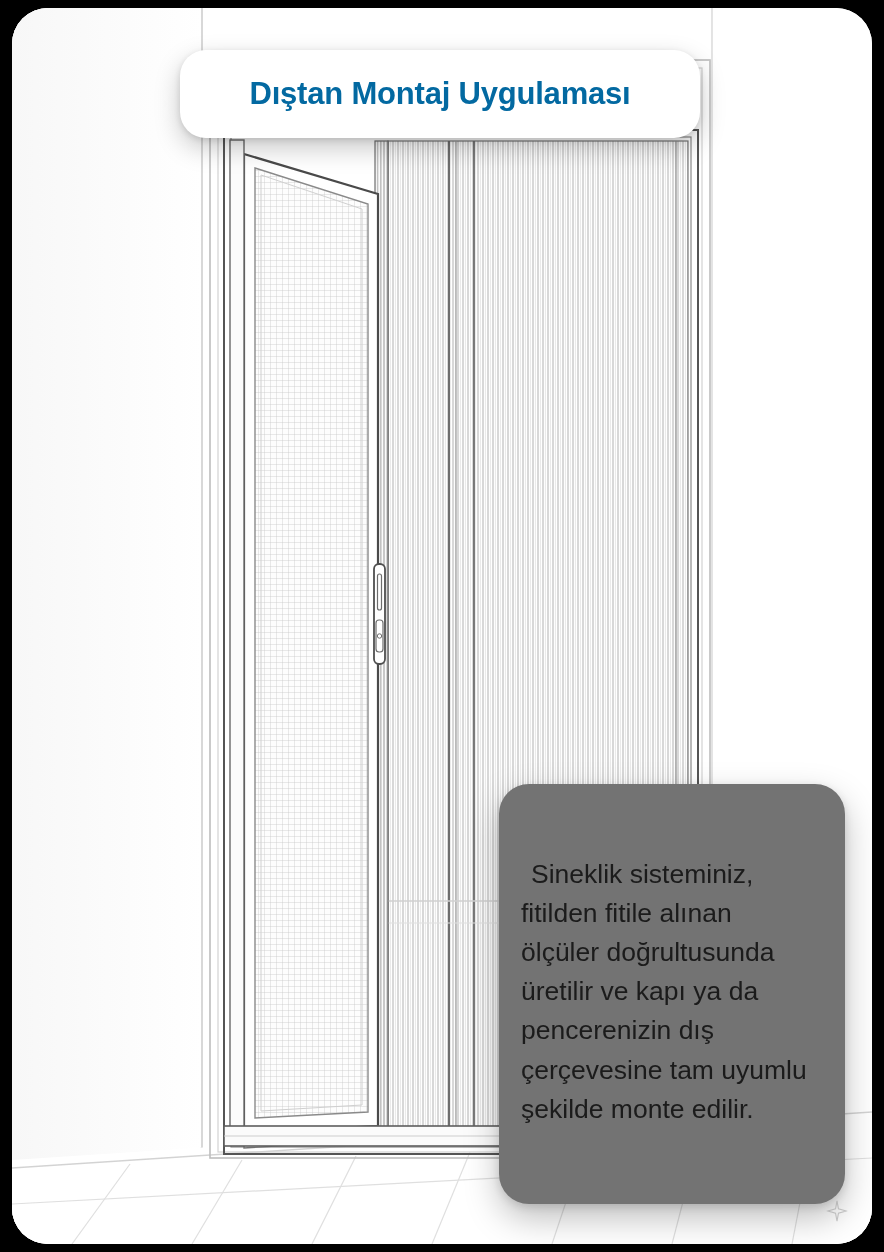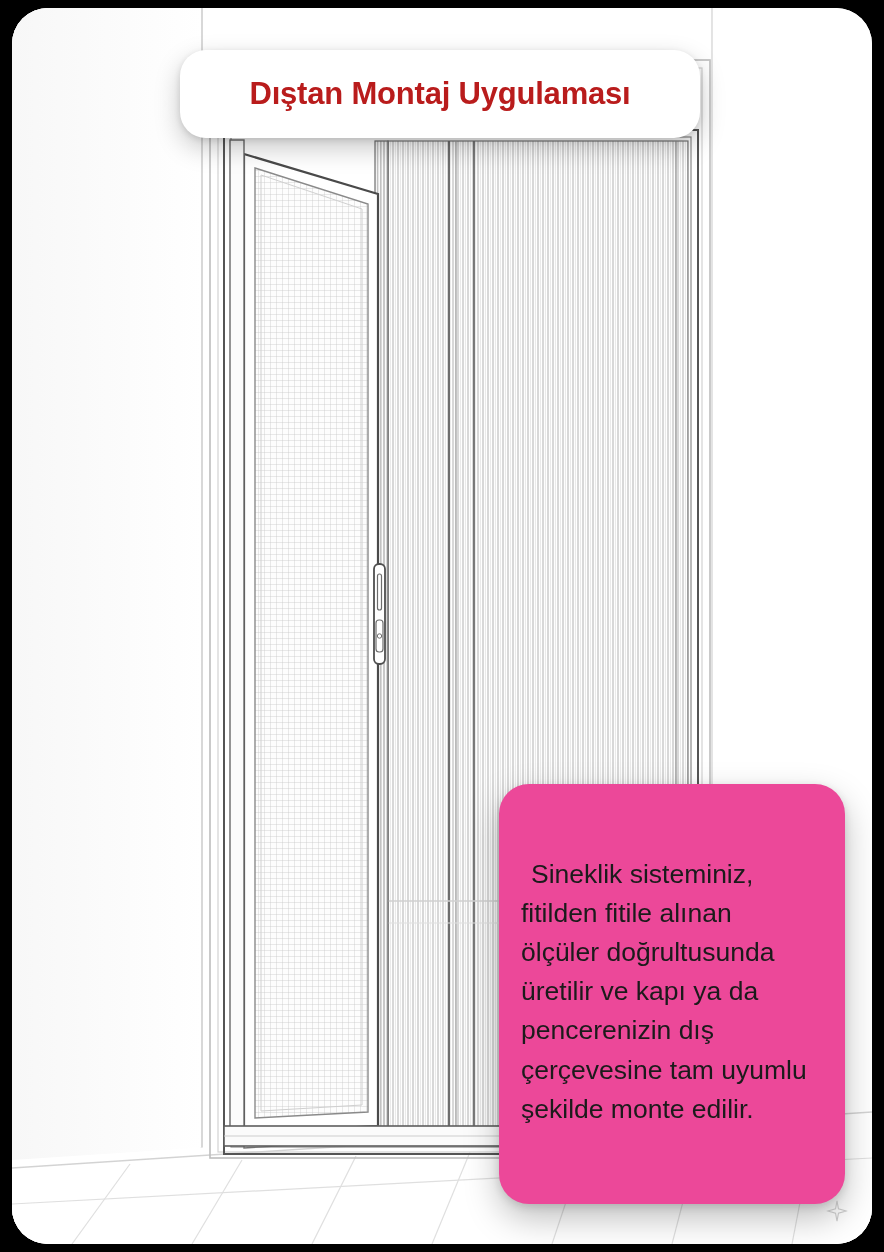--- a/index.html
+++ b/index.html
@@ -55,35 +55,35 @@
     background: #ffffff;
     box-shadow: 0 10px 26px rgba(0,0,0,0.22), 0 2px 6px rgba(0,0,0,0.12);
     display: flex;
     align-items: center;
     justify-content: center;
     z-index: 6;
   }
   .title-pill .title-text {
     font-size: 31px;
     font-weight: bold;
-    color: #b91c1c;
+    color: #0369a1;
     letter-spacing: -0.2px;
     white-space: nowrap;
     text-align: center;
   }
 
   
   .info-card {
     position: absolute;
     left: 487px;
     top: 776px;
     width: 346px;
     height: 420px;
     border-radius: 30px;
-    background: #ec4899;
+    background: #737373;
     box-shadow: 0 14px 34px rgba(0,0,0,0.26), 0 3px 8px rgba(0,0,0,0.12);
     z-index: 7;
     padding: 44px 36px 22px 22px;
     box-sizing: border-box;
   }
   .info-card .info-text {
     font-size: 26.5px;
     line-height: 1.48;
     color: #1b1b1b;
     font-weight: 400;

